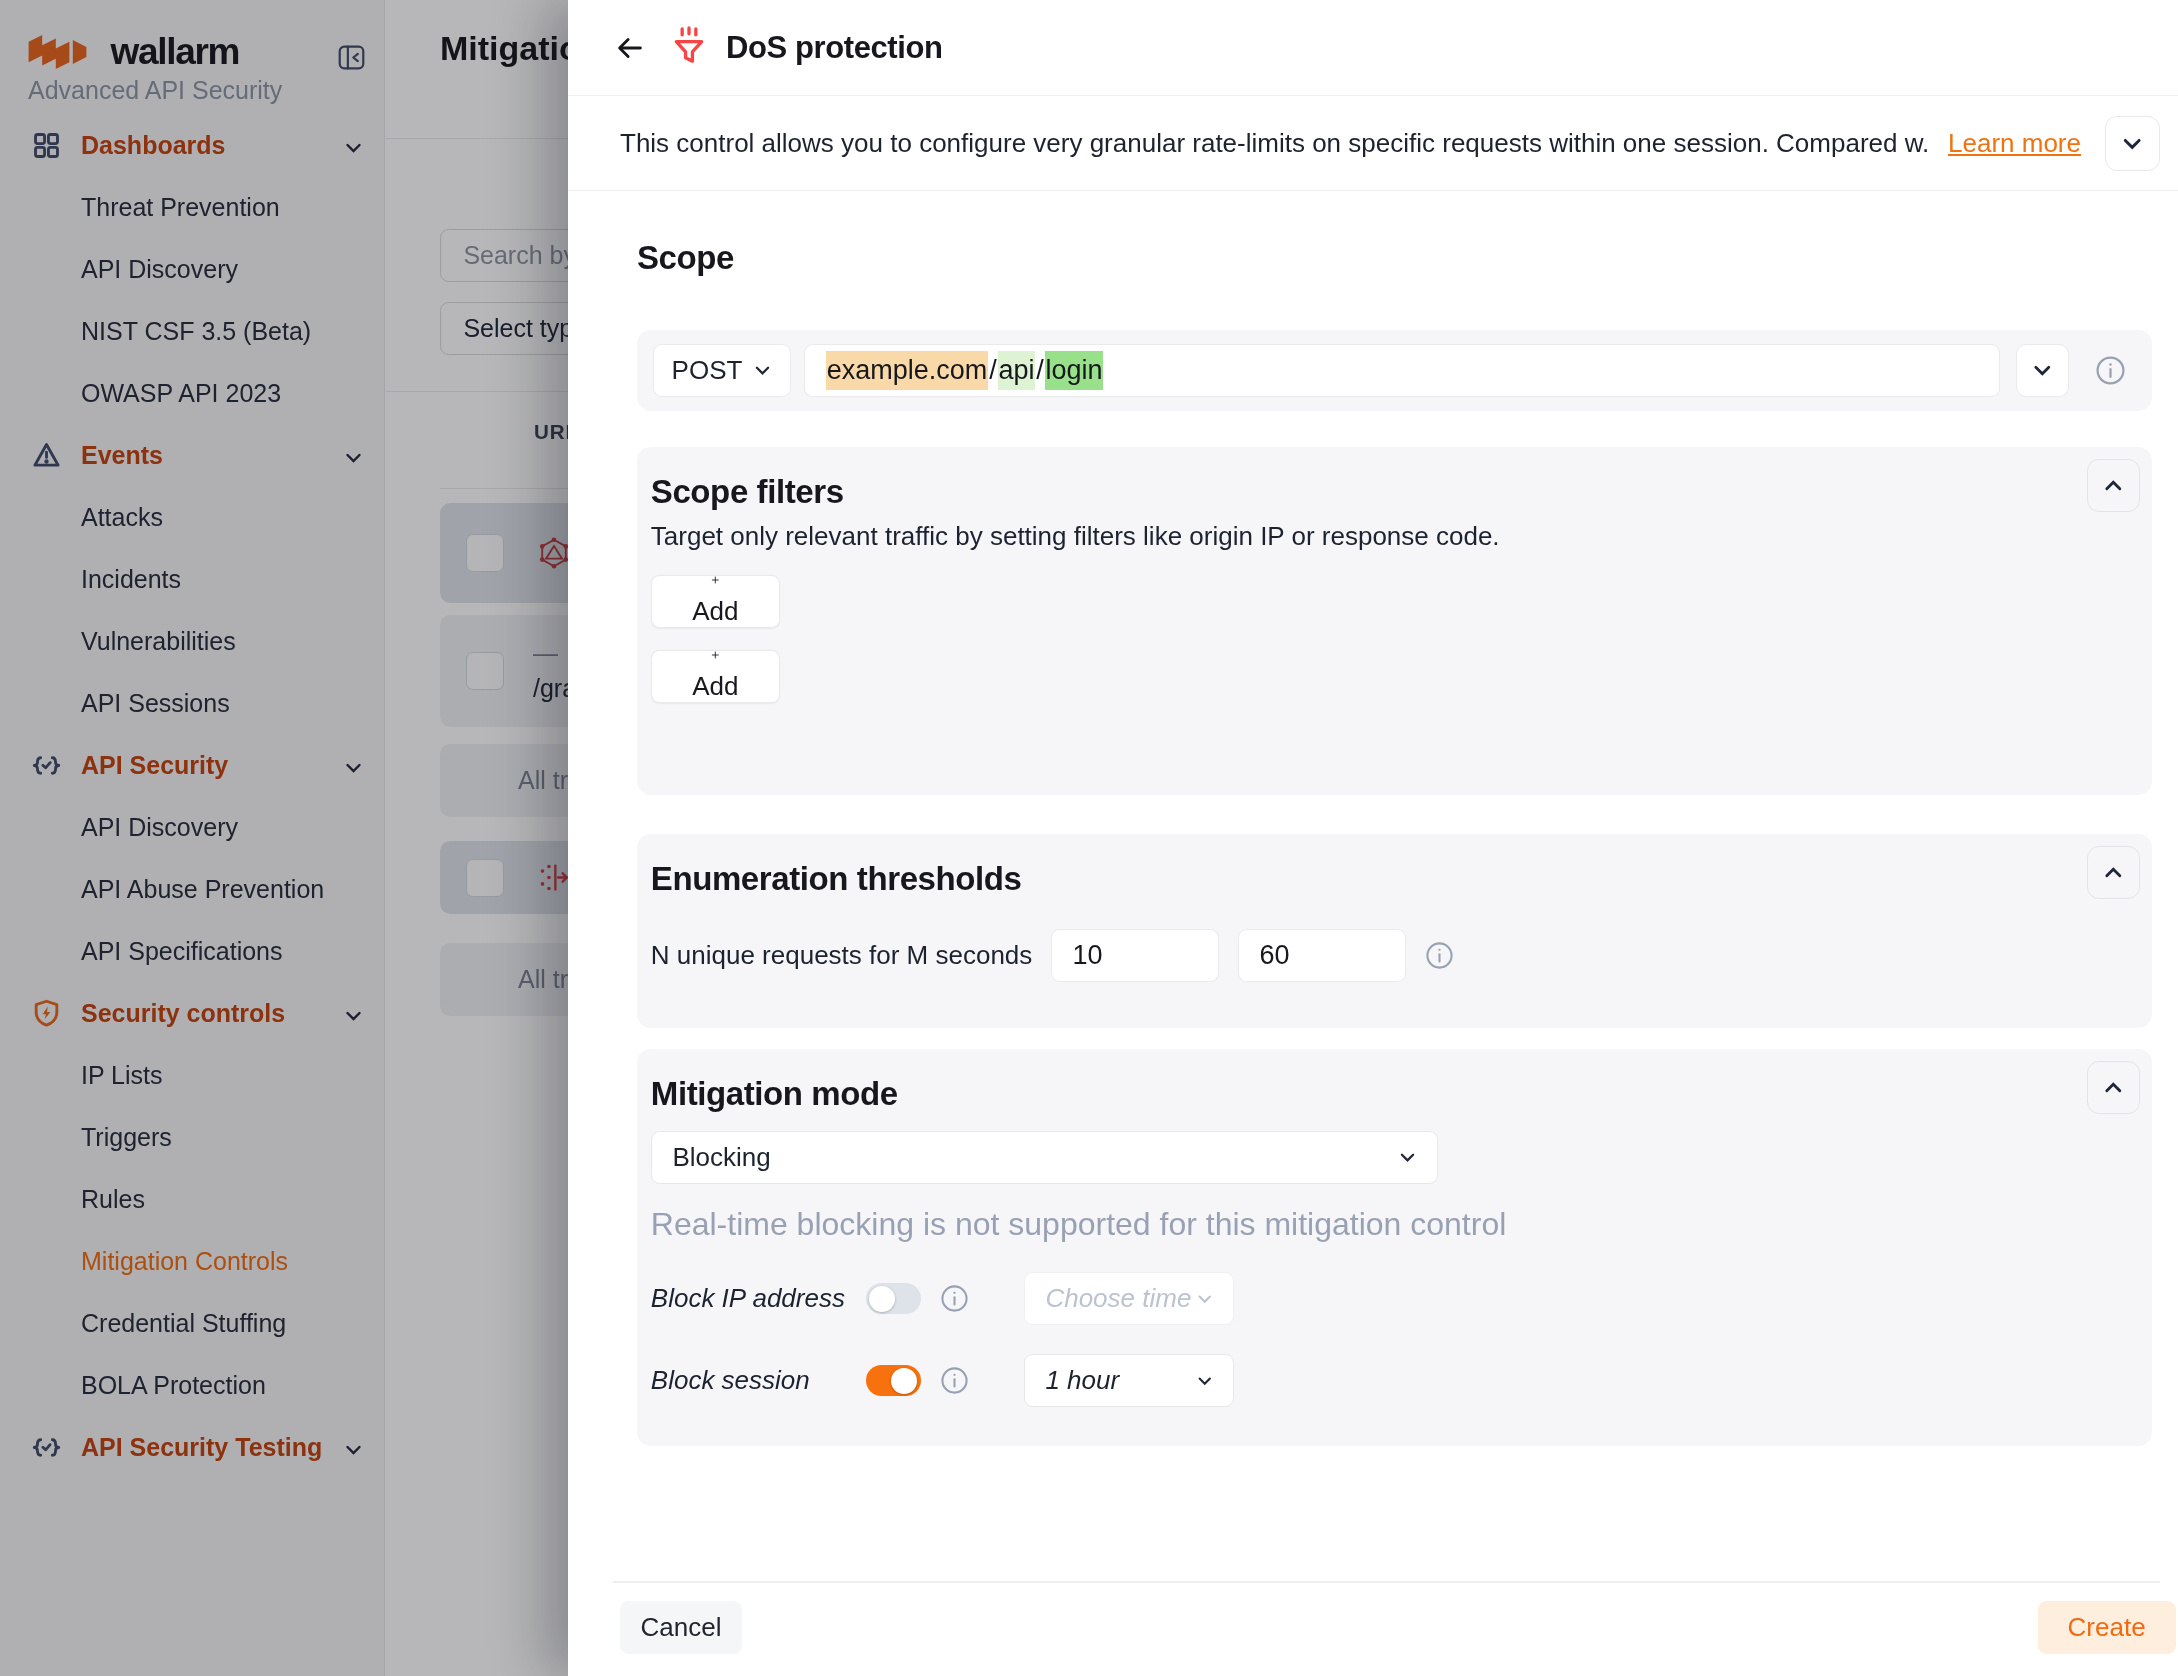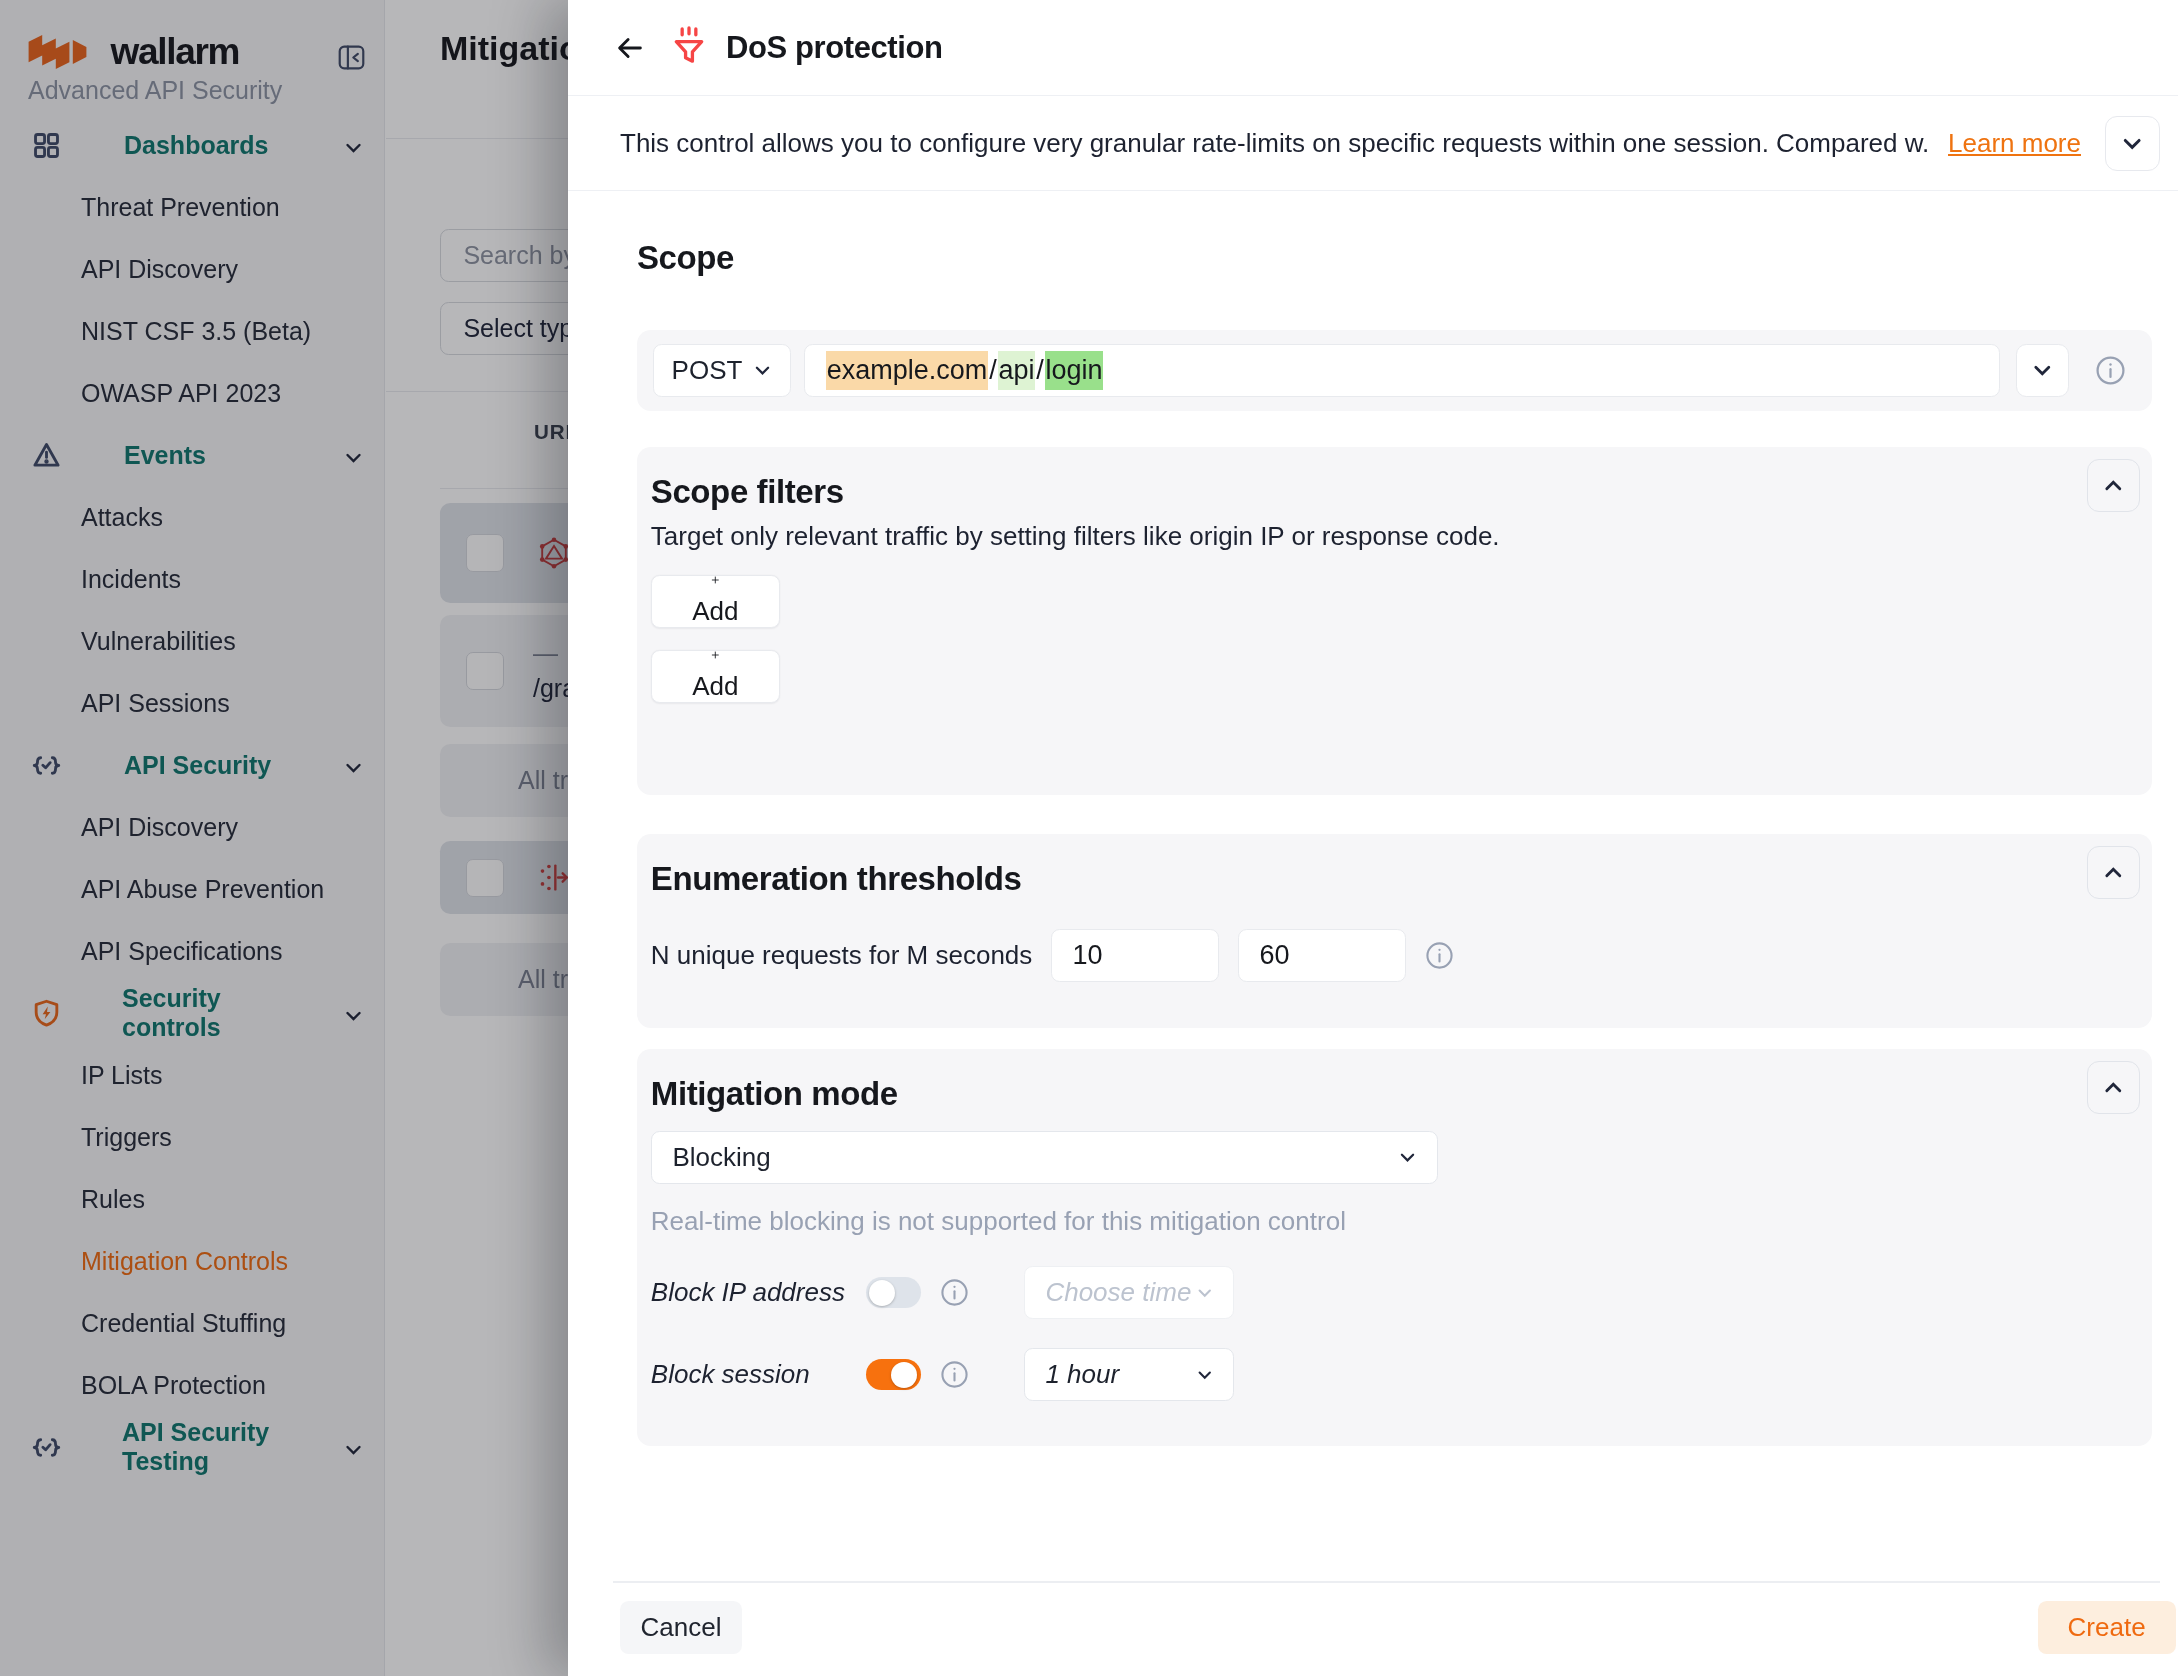--- a/index.html
+++ b/index.html
@@ -10,21 +10,21 @@
   
   .sidebar { position:absolute; left:0; top:0; width:385px; height:100%;
              background:#f5f5f7; border-right:0.9px solid #e6e7eb; z-index:1; }
   .logo-row { position:absolute; left:27.5px; top:31px; display:flex; align-items:center; gap:24px; }
   .brand-name { font-size:37px; font-weight:700; letter-spacing:-1.3px; color:#16181d; }
   .brand-sub { position:absolute; left:28px; top:76px; font-size:25px; color:#8b93a3; }
   .collapse-btn { position:absolute; left:337px; top:43px; width:29px; height:29px; cursor:pointer; }
   .nav { position:absolute; left:0; top:114px; width:100%; }
   .nav-item { height:62px; display:flex; align-items:center; padding:0 20.6px 0 31px; font-size:25px; cursor:pointer; }
   .nav-item .ic { width:33px; display:flex; justify-content:flex-start; margin-right:17px; }
-  .nav-item.group { font-weight:700; color:#0f766e;gap:43px; }
+  .nav-item.group { font-weight:700; color:#c2410c; }
   .nav-item.child { padding-left:81px; color:#262c3a; font-weight:400; }
   .nav-item.child.active { color:#ef6a10; }
   .nav-item .chev { margin-left:auto; }
 
   
   .page { position:absolute; left:386px; top:0; width:1792px; height:100%; background:#ffffff; z-index:1; }
   .page-title { position:absolute; left:54px; top:29px; font-size:34px; font-weight:700; color:#16181d; white-space:nowrap; }
   .pg-div1 { position:absolute; left:0; top:138px; width:100%; height:0.9px; background:#e9eaee; }
   .pg-div2 { position:absolute; left:0; top:391px; width:100%; height:0.9px; background:#e9eaee; }
   .pg-div3 { position:absolute; left:54px; top:488px; width:100%; height:0.9px; background:#e9eaee; }
@@ -95,21 +95,21 @@
   .enum-row { display:flex; align-items:center; margin-top:31px; }
   .enum-label { width:400px; font-size:26px; color:#1d2230; }
   .num-input { width:168px; height:53px; background:#fff; border:1.3px solid #e8eaee; border-radius:8.6px;
                font-size:27px; color:#16181d; padding:0 20.6px; margin-right:19px; font-family:"Liberation Sans", sans-serif; }
   .info-wrap { display:flex; align-items:center; }
 
   .select { height:53px; background:#fff; border:1.3px solid #e4e7ec; border-radius:8.6px;
             display:flex; align-items:center; justify-content:space-between; padding:0 20.6px;
             font-size:26px; color:#1d222d; cursor:pointer; }
   .mode-select { width:787px; margin-top:18px; }
-  .hint { font-size:26px; color:#98a1b3; margin-top:22.4px; }
+  .hint { font-size:32px; color:#98a1b3; margin-top:22.4px; }
   .tog-row { display:flex; align-items:center; margin-top:29px;font-style:italic; }
   .tog-label { width:215px; font-size:26px; color:#1d2230; }
   .toggle { width:55px; height:31px; border-radius:15.5px; background:#dee3ea; position:relative; cursor:pointer; flex:none; }
   .toggle .knob { position:absolute; top:2.6px; left:3.4px; width:26px; height:26px; border-radius:50%; background:#fff;
                   box-shadow:0 0.9px 2.6px rgba(0,0,0,0.25); }
   .toggle.on { background:#f7710e; }
   .toggle.on .knob { left:auto; right:3.4px; }
   .tog-info { margin-left:19px; display:flex; }
   .time-select { width:210px; margin-left:55px; }
   .time-select.disabled { border-color:#eef0f3; color:#bcc3cf; cursor:default; }

